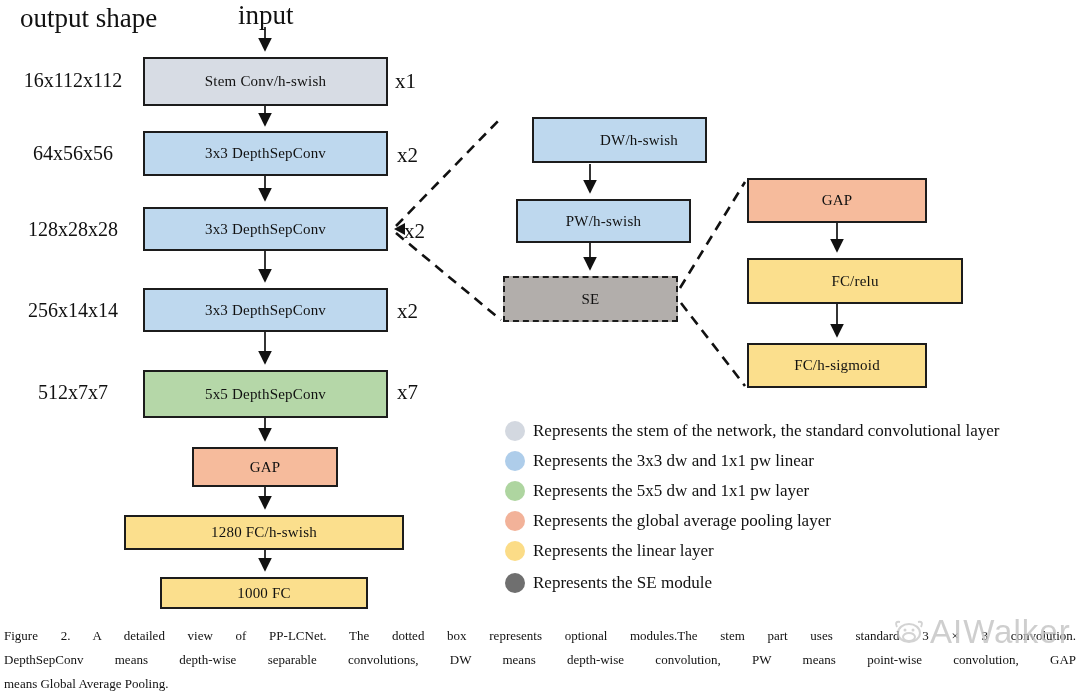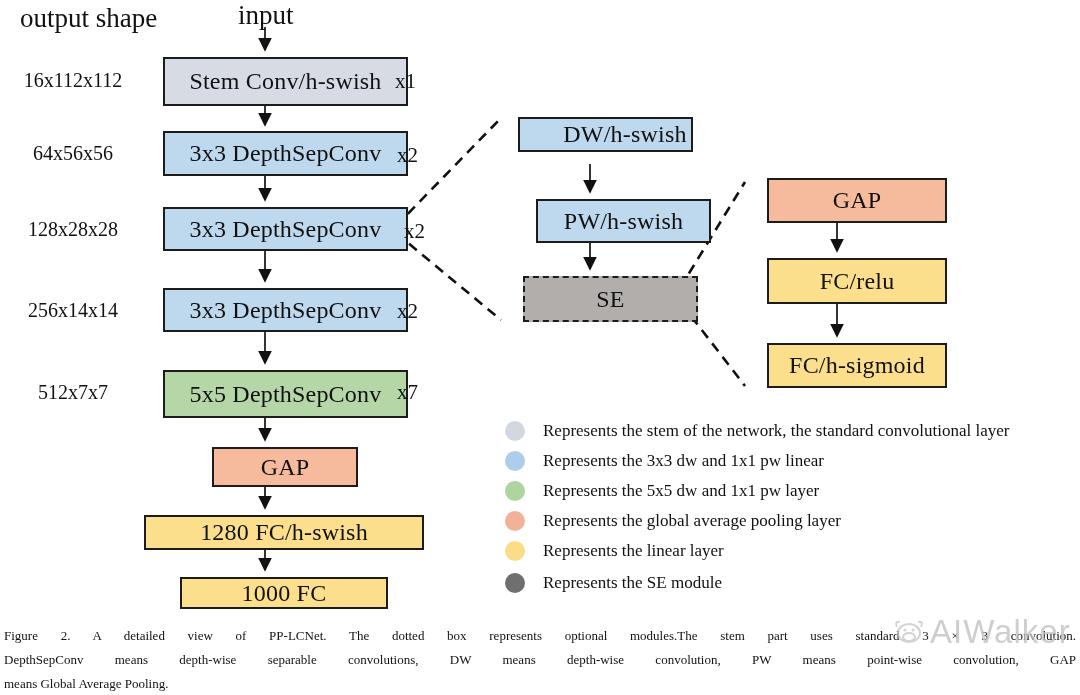--- a/index.html
+++ b/index.html
@@ -2,31 +2,31 @@
 <html><head>
 <meta charset="utf-8">
 <style>
   html,body{margin:0;padding:0;background:#fff;}
   #stage{position:relative;width:1080px;height:695px;background:#ffffff;overflow:hidden;
          font-family:"Liberation Serif", serif;color:#111;}
   svg.overlay{position:absolute;left:0;top:0;z-index:0;}
   .lbl{position:absolute;z-index:1;white-space:nowrap;}
   .box{position:absolute;z-index:1;box-sizing:border-box;border:2.5px solid #1c1c1c;
        display:flex;align-items:center;justify-content:center;
-       font-size:24px;letter-spacing:.2px;margin-left:20px;}
+       font-size:15px;letter-spacing:.2px;}
   .fill-stem{background:#d7dce4;}
   .fill-blue{background:#bed8ee;}
   .fill-green{background:#b5d7a8;}
   .fill-salmon{background:#f6bb9c;}
   .fill-yellow{background:#fbdf8d;}
   .fill-se{background:#b2aeab;border-style:dashed;border-width:2.5px;}
   .shape-lbl{font-size:20px;width:130px;text-align:center;}
   .rep-lbl{font-size:21px;}
   .hdr-lbl{font-size:27px;}
-  .legend-row{position:absolute;left:505px;z-index:1;display:flex;align-items:center;gap:18px;height:22px;}
+  .legend-row{position:absolute;left:505px;z-index:1;display:flex;align-items:center;gap:8px;height:22px;}
   .legend-dot{width:20px;height:20px;border-radius:50%;flex:0 0 auto;}
   .lc0{background:#d3d8e0;}.lc1{background:#aecdea;}.lc2{background:#aed5a0;}
   .lc3{background:#f2b299;}.lc4{background:#fbdc87;}.lc5{background:#6f6f6f;}
   .legend-text{font-size:17px;white-space:nowrap;}
   .caption{position:absolute;left:4px;right:4px;z-index:1;font-size:13px;line-height:24.5px;}
   .just{text-align:justify;text-align-last:justify;}
   .watermark{position:absolute;left:890px;top:613px;z-index:2;display:flex;align-items:center;gap:2px;
              color:#c3c3c3;opacity:.8;font-family:"Liberation Sans",sans-serif;
              font-size:33px;letter-spacing:1px;}
   .wm-icon{flex:0 0 auto;opacity:.9;}
@@ -82,26 +82,26 @@
   <div class="box fill-salmon" style="left:192px;top:447px;width:146px;height:40px;">GAP</div>
   <div class="box fill-yellow" style="left:124px;top:515px;width:280px;height:35px;">1280 FC/h-swish</div>
   <div class="box fill-yellow" style="left:160px;top:577px;width:208px;height:32px;">1000 FC</div>
 
   <span class="lbl rep-lbl" style="left:395px;top:69px;">x1</span>
   <span class="lbl rep-lbl" style="left:397px;top:143px;">x2</span>
   <span class="lbl rep-lbl" style="left:404px;top:219px;">x2</span>
   <span class="lbl rep-lbl" style="left:397px;top:299px;">x2</span>
   <span class="lbl rep-lbl" style="left:397px;top:380px;">x7</span>
 
-  <div class="box fill-blue" style="left:498px;top:117px;width:175px;height:35px;padding-left:39px;">DW/h-swish</div>
+  <div class="box fill-blue" style="left:532px;top:117px;width:175px;height:46px;padding-left:39px;">DW/h-swish</div>
   <div class="box fill-blue" style="left:516px;top:199px;width:175px;height:44px;">PW/h-swish</div>
   <div class="box fill-se" style="left:503px;top:276px;width:175px;height:46px;">SE</div>
 
   <div class="box fill-salmon" style="left:747px;top:178px;width:180px;height:45px;">GAP</div>
-  <div class="box fill-yellow" style="left:747px;top:258px;width:180px;height:46px;">FC/relu</div>
+  <div class="box fill-yellow" style="left:747px;top:258px;width:216px;height:46px;">FC/relu</div>
   <div class="box fill-yellow" style="left:747px;top:343px;width:180px;height:45px;">FC/h-sigmoid</div>
 
   <div class="legend-row" style="top:420px;">
     <span class="legend-dot lc0"></span>
     <span class="legend-text">Represents the stem of the network, the standard convolutional layer</span>
   </div>
   <div class="legend-row" style="top:450px;">
     <span class="legend-dot lc1"></span>
     <span class="legend-text">Represents the 3x3 dw and 1x1 pw linear</span>
   </div>

